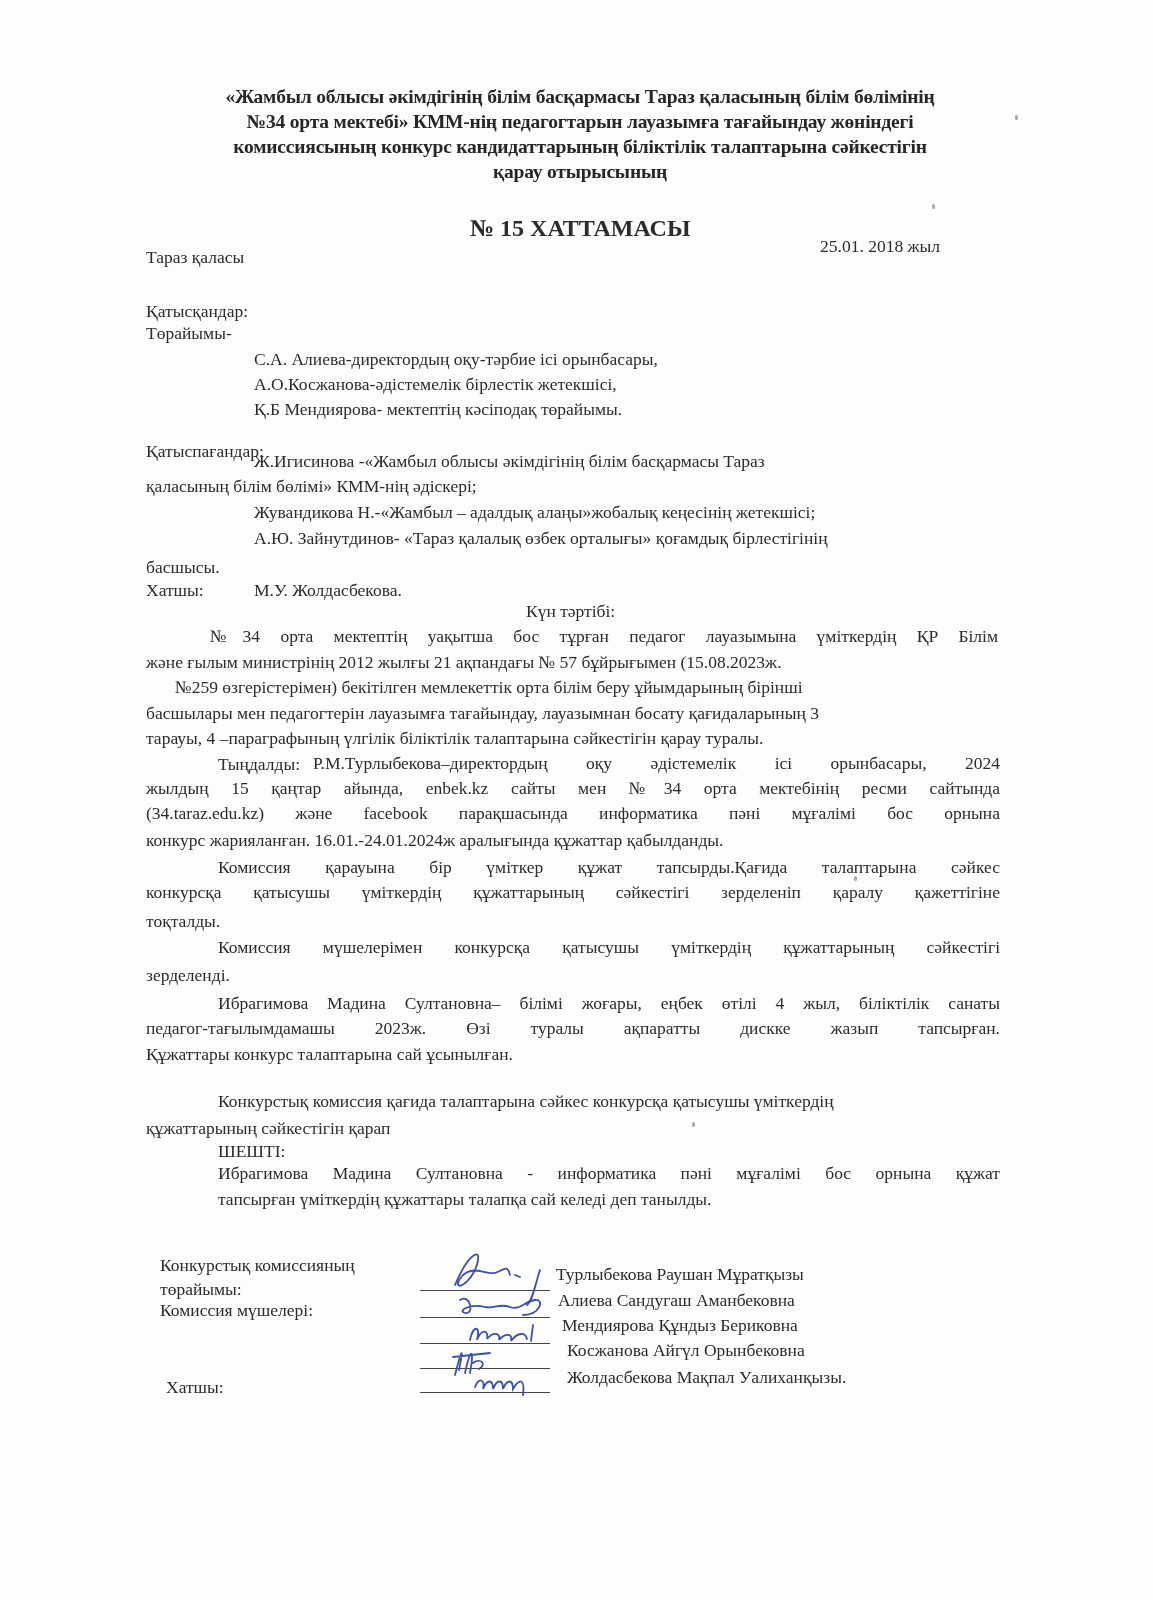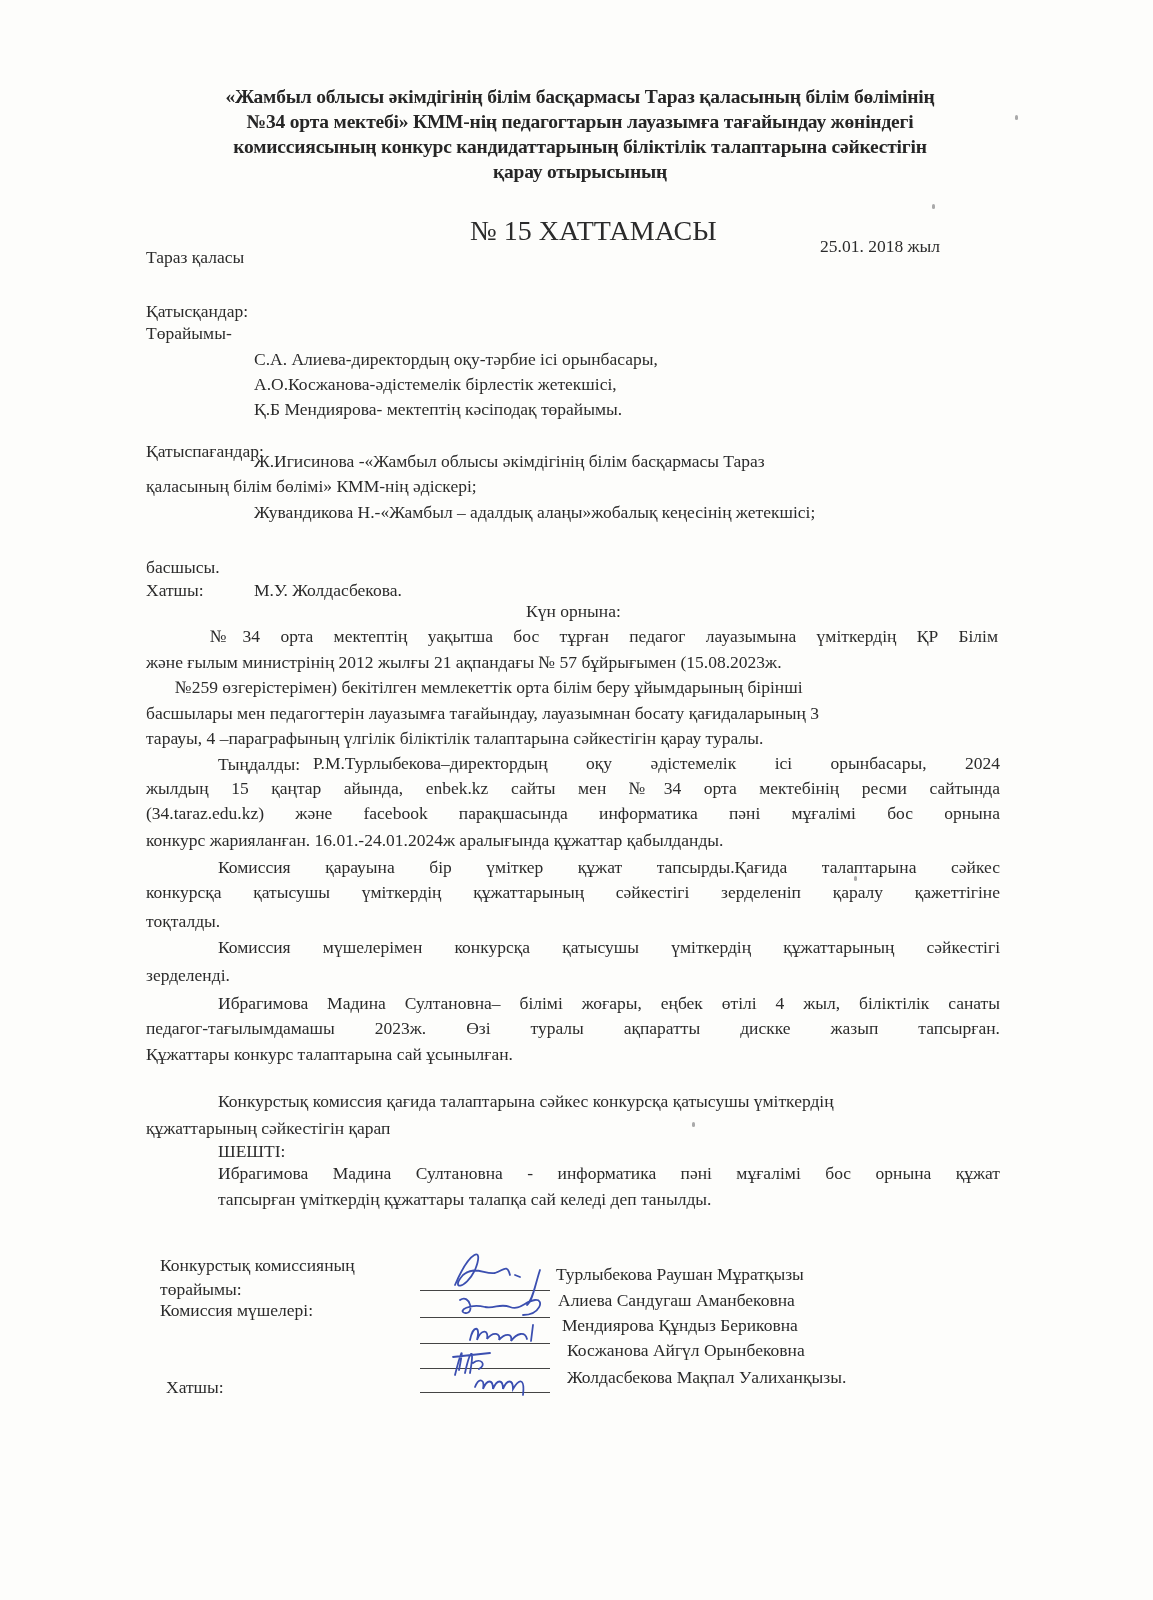--- a/index.html
+++ b/index.html
@@ -12,21 +12,21 @@
       overflow: hidden;
     }
     .page { position: absolute; left: 0; top: 0; width: 1153px; height: 1600px; }
     .abs { position: absolute; white-space: nowrap; }
     .title {
       position: absolute; left: 140px; top: 84px; width: 880px;
       text-align: center; font-weight: bold; font-size: 19.5px; line-height: 25px;
       color: #262626; letter-spacing: -0.2px;
     }
     .title div { white-space: nowrap; }
-    .proto-no { left: 470px; top: 215px; font-weight: normal; font-size: 28px; }
+    .proto-no { left: 470px; top: 215px; font-weight: bold; font-size: 24px; }
     .city { left: 146px; top: 247px; font-size: 17.5px; }
     .date { left: 820px; top: 236px; font-size: 17.5px; }
     .t { font-size: 17.5px; line-height: 22px; }
     .b { font-weight: normal; }
     .jl { position: absolute; text-align: justify; text-align-last: justify; font-size: 17.5px; white-space: nowrap; }
     .sig-line { position: absolute; height: 1px; background: #444; }
     .sig { position: absolute; }
     .dot { position: absolute; width: 3px; height: 5px; background: #aaa; border-radius: 2px; }
   </style>
 </head>
@@ -48,26 +48,27 @@
   <div class="abs t b" style="left:146px; top:300px;">Қатысқандар:</div>
   <div class="abs t" style="left:146px; top:322px;">Төрайымы-</div>
   <div class="abs t" style="left:254px; top:373px;">А.О.Косжанова-әдістемелік бірлестік жетекшісі,</div>
   <div class="abs t" style="left:254px; top:348px;">С.А. Алиева-директордың оқу-тәрбие ісі орынбасары,</div>
   <div class="abs t" style="left:254px; top:398px;">Қ.Б Мендиярова- мектептің кәсіподақ төрайымы.</div>
 
   <div class="abs t b" style="left:146px; top:440px;">Қатыспағандар:</div>
   <div class="abs t" style="left:254px; top:450px;">Ж.Игисинова -«Жамбыл облысы әкімдігінің білім басқармасы Тараз</div>
   <div class="abs t" style="left:146px; top:475px;">қаласының  білім бөлімі» КММ-нің әдіскері;</div>
   <div class="abs t" style="left:254px; top:501px;">Жувандикова Н.-«Жамбыл – адалдық алаңы»жобалық кеңесінің  жетекшісі;</div>
+  <div class="abs t" style="left:254px; top:527px;">А.Ю. Зайнутдинов- «Тараз қалалық өзбек орталығы» қоғамдық бірлестігінің</div>
   <div class="abs t" style="left:146px; top:556px;">басшысы.</div>
 
   <div class="abs t b" style="left:146px; top:579px;">Хатшы:</div>
   <div class="abs t" style="left:254px; top:579px;">М.У. Жолдасбекова.</div>
 
-  <div class="abs t b" style="left:526px; top:600px;">Күн орнына:</div>
+  <div class="abs t b" style="left:526px; top:600px;">Күн тәртібі:</div>
   <div class="jl" style="left:210px; top:626px; width:788px;">№34 орта мектептің уақытша бос тұрған педагог лауазымына үміткердің ҚР Білім</div>
   <div class="abs t" style="left:146px; top:651px;">және ғылым министрінің  2012 жылғы 21 ақпандағы № 57 бұйрығымен (15.08.2023ж.</div>
   <div class="abs t" style="left:146px; top:676px;margin-left:29px;">№259 өзгерістерімен) бекітілген мемлекеттік орта білім беру ұйымдарының бірінші</div>
   <div class="abs t" style="left:146px; top:702px;">басшылары мен педагогтерін лауазымға тағайындау, лауазымнан босату қағидаларының 3</div>
   <div class="abs t" style="left:146px; top:727px;">тарауы, 4 –параграфының үлгілік біліктілік талаптарына сәйкестігін қарау туралы.</div>
 
   <div class="abs t b" style="left:218px; top:753px;">Тыңдалды:</div>
   <div class="jl" style="left:313px; top:753px; width:687px;">Р.М.Турлыбекова–директордың оқу әдістемелік ісі орынбасары, 2024</div>
   <div class="jl" style="left:146px; top:778px; width:854px;">жылдың 15 қаңтар айында, enbek.kz сайты мен №34 орта мектебінің ресми сайтында</div>
   <div class="jl" style="left:146px; top:803px; width:854px;">(34.taraz.edu.kz) және facebook парақшасында  информатика  пәні мұғалімі бос орнына</div>

